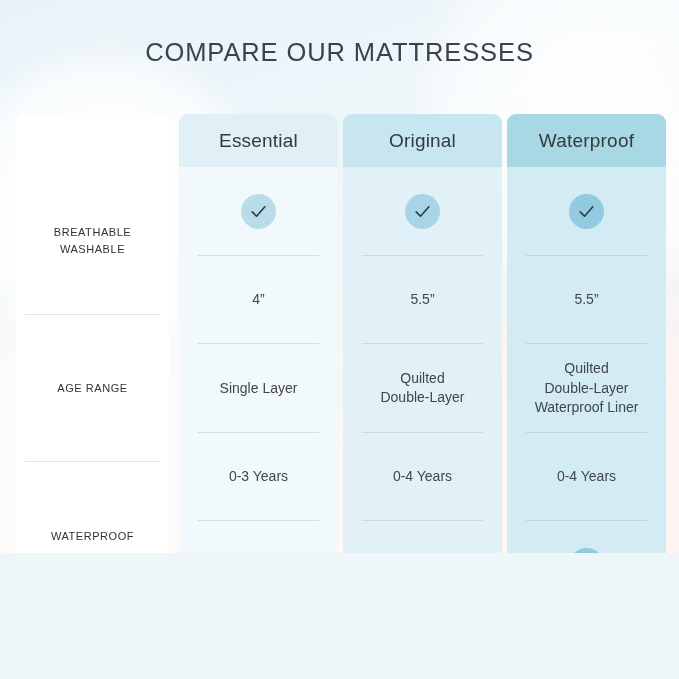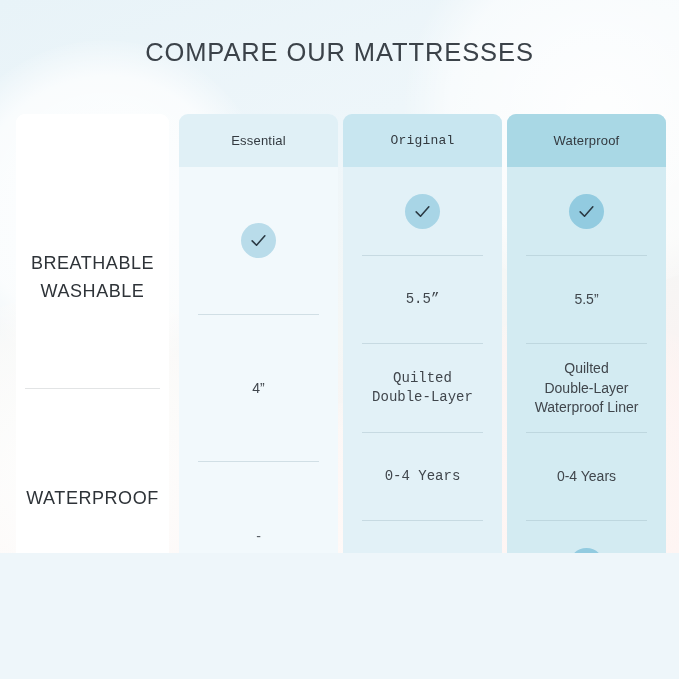--- a/index.html
+++ b/index.html
@@ -91,30 +91,30 @@
     background: #ffffff;
     margin-right: 10px;
   }
   .col-prod {
     width: 159px;
     margin-right: 5px;
   }
   .col-prod:last-child { margin-right: 0; }
 
   .col-essential { background: #f2f9fc; }
-  .col-original  { background: #e2f1f7; font-family: Liberation Mono, monospace; }
+  .col-original  { background: #e2f1f7; }
   .col-waterproof{ background: #d3ebf2; }
 
   .col-head {
     height: 53px;
     flex: 0 0 53px;
     display: flex;
     align-items: center;
     justify-content: center;
-    font-size: 13px;
+    font-size: 19px;
     color: #333a40;
     letter-spacing: 0.2px;
   }
   .head-essential  { background: #e0f0f6; }
   .head-original   { background: #c8e6f0; }
   .head-waterproof { background: #a9d8e5; }
   .head-blank { background: #ffffff; }
 
   .col-body {
     flex: 1 1 auto;
@@ -146,21 +146,21 @@
   .col-labels .cell:not(:last-child)::after {
     left: 6%;
     right: 6%;
     background: #e2e4e5;
   }
   .col-prod .cell:not(:last-child)::after {
     background: rgba(160,185,196,0.40);
   }
 
   .label-text {
-    font-size: 18px;
+    font-size: 11px;
     letter-spacing: 0.55px;
     color: #2e3338;
     line-height: 1.55;
     text-transform: none;
   }
 
   .value-text {
     font-size: 14px;
     color: #40464c;
     line-height: 1.42;
@@ -203,39 +203,48 @@
   <div id="table">
 
     <div class="col col-labels">
       <div class="col-head head-blank"></div>
       <div class="col-body">
         <div class="cell">
           <span class="label-text value-text-pre" style="white-space:pre-line">BREATHABLE
 WASHABLE</span>
         </div>
         <div class="cell">
+          <span class="label-text" style="white-space:pre-line">AGE RANGE</span>
+        </div>
+        <div class="cell">
           <span class="label-text" style="white-space:pre-line">WATERPROOF</span>
         </div>
       </div>
     </div>
 
     <div class="col col-prod col-essential">
       <div class="col-head head-essential">Essential</div>
       <div class="col-body">
         <div class="cell">
           <span class="check check-light">
             <svg width="19" height="19" viewBox="0 0 24 24" fill="none" stroke="#2b3a44" stroke-width="2" stroke-linecap="round" stroke-linejoin="round">
                 <polyline points="4,12.5 9.5,18 20,6"></polyline>
               </svg>
           </span>
         </div>
         <div class="cell">
           <span class="value-text">4”</span>
         </div>
         <div class="cell">
+          <span class="value-text">Single Layer</span>
+        </div>
+        <div class="cell">
+          <span class="value-text">0-3 Years</span>
+        </div>
+        <div class="cell">
           <span class="dash">-</span>
         </div>
       </div>
     </div>
 
     <div class="col col-prod col-original">
       <div class="col-head head-original">Original</div>
       <div class="col-body">
         <div class="cell">
           <span class="check check-mid">

